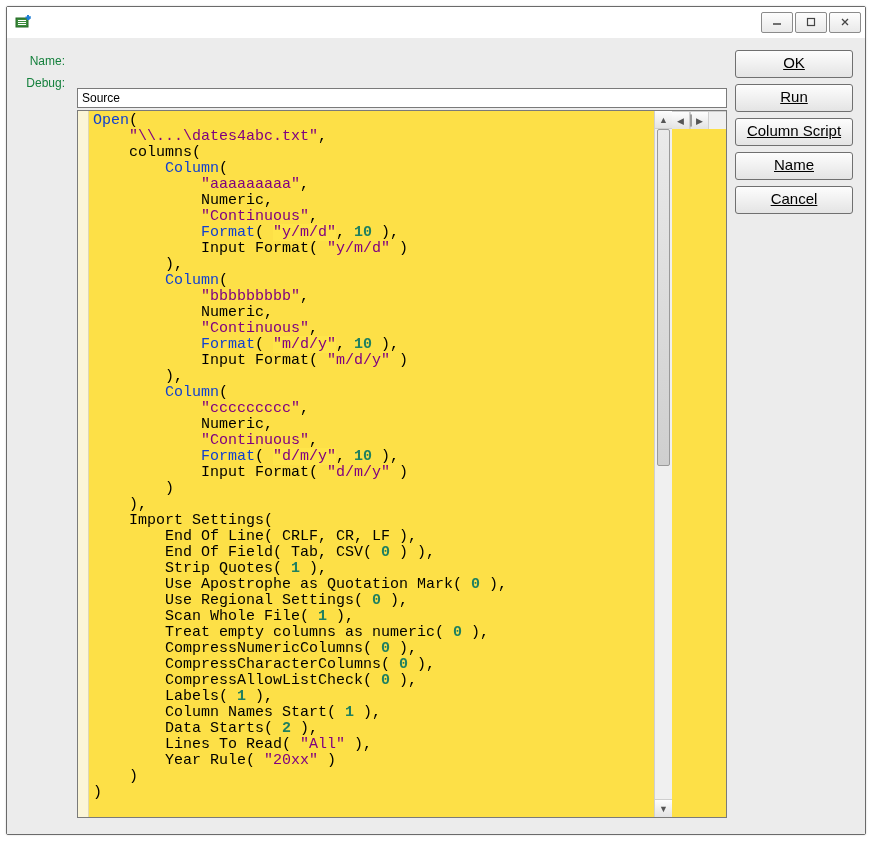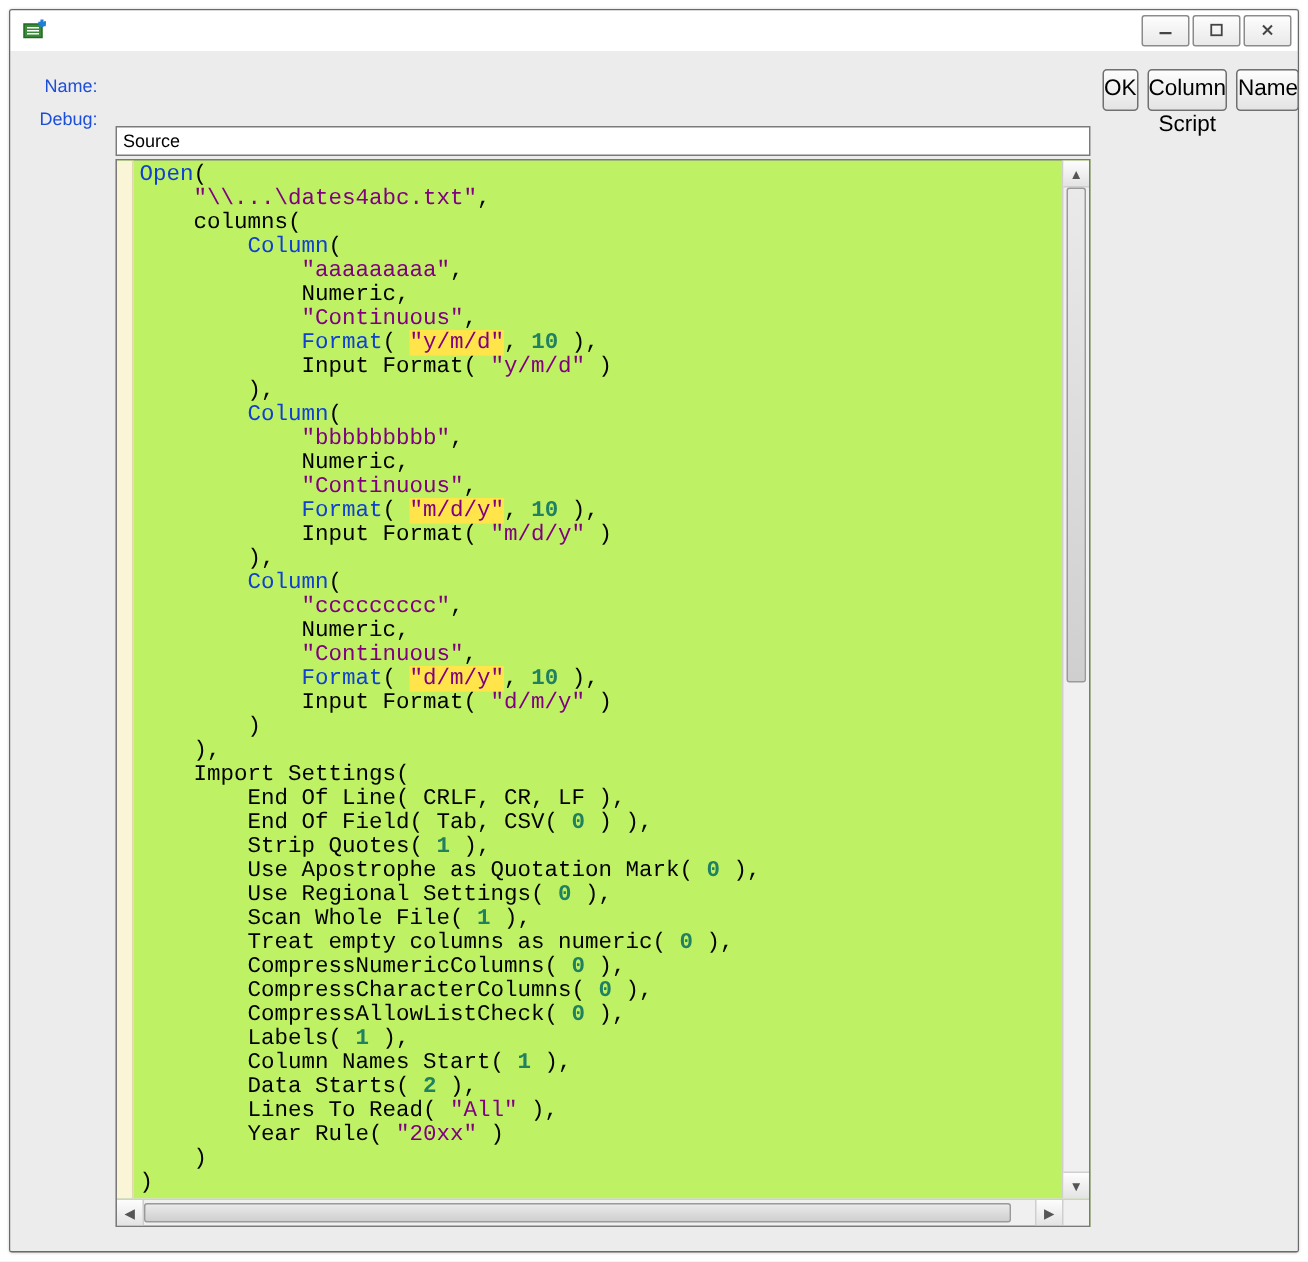--- a/index.html
+++ b/index.html
@@ -67,21 +67,21 @@
     display: flex;
     flex-direction: column;
   }
   .labels-col {
     text-align: right;
     min-width: 50px;
   }
   .labels-col .lbl {
     height: 22px;
     line-height: 22px;
-    color: #1d4ed8;
+    color: #15803d;
     padding-right: 4px;
   }
   .labels-col .lbl.top-pad { margin-top: 0; }
   .inputs-col {
     flex: 1;
     display: flex;
     flex-direction: column;
     min-width: 0;
   }
   .name-input {
@@ -91,23 +91,23 @@
     padding: 0 4px;
     font: inherit;
     width: 100%;
     box-sizing: border-box;
     margin-top: 38px;
   }
   .editor-shell {
     flex: 1;
     margin-top: 2px;
     border: 1px solid #7a7a7a;
-    background: #bef264;
-    display: flex;
-    flex-direction: column;
+    background: #fde047;
+    display: flex;
+    flex-direction: row;
     position: relative;
     overflow: hidden;
   }
   .editor-body {
     flex: 1;
     display: flex;
     overflow: hidden;
   }
   .gutter {
     width: 10px;
@@ -167,22 +167,23 @@
   .hscroll .track{flex:1;position:relative;}
   .hscroll .thumb{
     position:absolute; top:2px; bottom:2px; left:0; width:97%;
     background: linear-gradient(#eaeaea,#cfcfcf);
     border:1px solid #9a9a9a; border-radius:2px;
   }
   .hscroll .corner{width:17px;background:#f0f0f0;border-left:1px solid #cfcfcf;}
   .buttons-col {
     width: 118px;
     display: flex;
-    flex-direction: row;
+    flex-direction: column;
     gap: 6px;
+    text-decoration: underline;
   }
   .btn {
     height: 26px;
     border: 1px solid #707070;
     border-radius: 3px;
     background: linear-gradient(#fdfdfd,#e4e4e4);
     font: inherit;
     font-size: 15px;
     text-align: center;
     line-height: 24px;
@@ -296,18 +297,20 @@
               <div class="thumb"></div>
             </div>
           <div class="arrow right">▶</div>
           <div class="corner"></div>
         </div>
       </div>
     </div>
 
     <div class="buttons-col">
       <div class="btn">OK</div>
+      <div class="btn">Run</div>
       <div class="btn">Column Script</div>
       <div class="btn">Name</div>
+      <div class="btn">Cancel</div>
     </div>
 
   </div>
 </div>
 
 </body></html>

